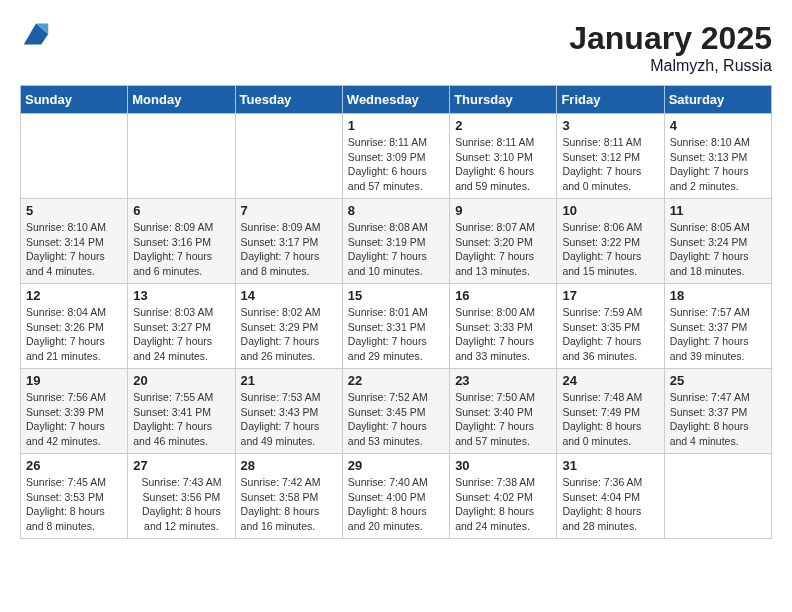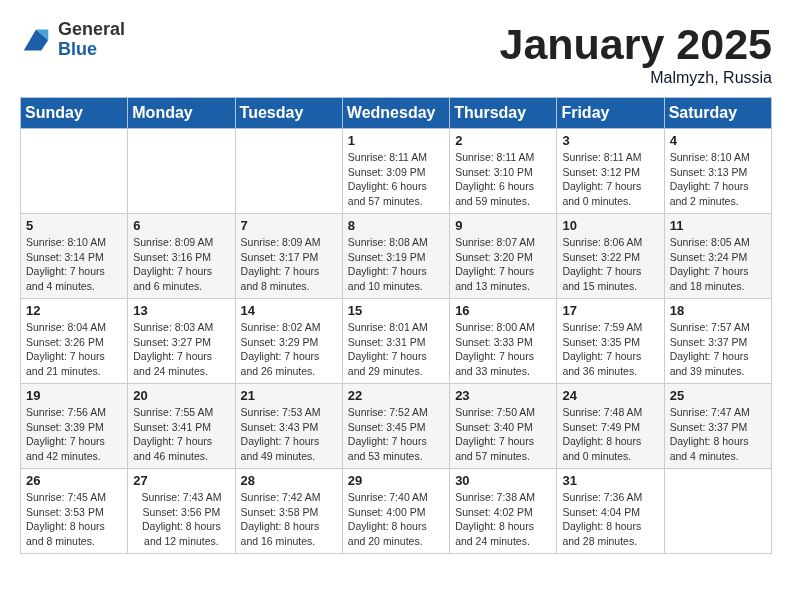--- a/index.html
+++ b/index.html
@@ -29,39 +29,39 @@
     .logo-text span.general { color: #333; }
     .logo-text span.blue { color: #1a5fa8; }
     .logo-icon {
       width: 32px;
       height: 28px;
     }
     .title-block {
       text-align: right;
     }
     .calendar-title {
-      font-size: 43px;
+      font-size: 32px;
       font-weight: bold;
       color: #222;
     }
     .calendar-subtitle {
       font-size: 16px;
       color: #0f172a;
     }
     table {
       width: 100%;
       border-collapse: collapse;
       font-size: 11px;
     }
     thead tr th {
       background-color: #1a5fa8;
       color: #fff;
       padding: 6px 4px;
       text-align: left;
-      font-size: 16px;
+      font-size: 13px;
       font-weight: bold;
       border: 1px solid #aac4e0;
     }
     tbody tr td {
       border: 1px solid #ccc;
       vertical-align: top;
       padding: 4px 5px;
       width: calc(100% / 7);
       min-height: 80px;
       height: 85px;
@@ -87,24 +87,20 @@
   </style>
 </head>
 <body>
 
 <div class="header">
   <div class="logo">
     <svg class="logo-icon" viewBox="0 0 36 32" xmlns="http://www.w3.org/2000/svg">
       <polygon points="4,28 18,4 32,16 24,28" fill="#1a5fa8"></polygon>
       <polygon points="18,4 32,16 32,4" fill="#4a9fd4"></polygon>
     </svg>
-    <div class="logo-text">
-      <div><span class="general">General</span></div>
-      <div><span class="blue">Blue</span></div>
-    </div>
   </div>
   <div class="title-block">
     <div class="calendar-title">January 2025</div>
     <div class="calendar-subtitle">Malmyzh, Russia</div>
   </div>
 </div>
 
 <table>
   <thead>
     <tr>

